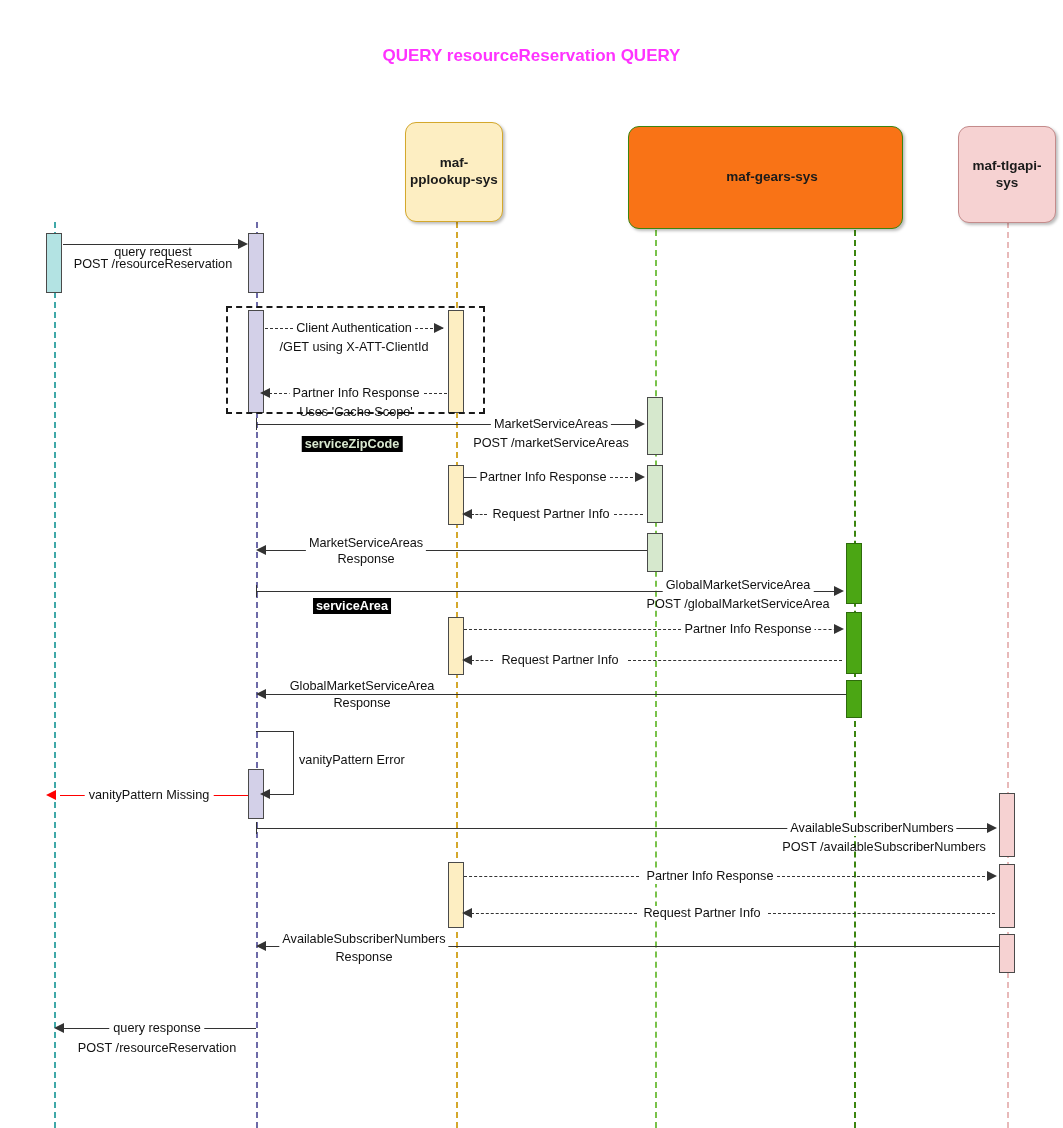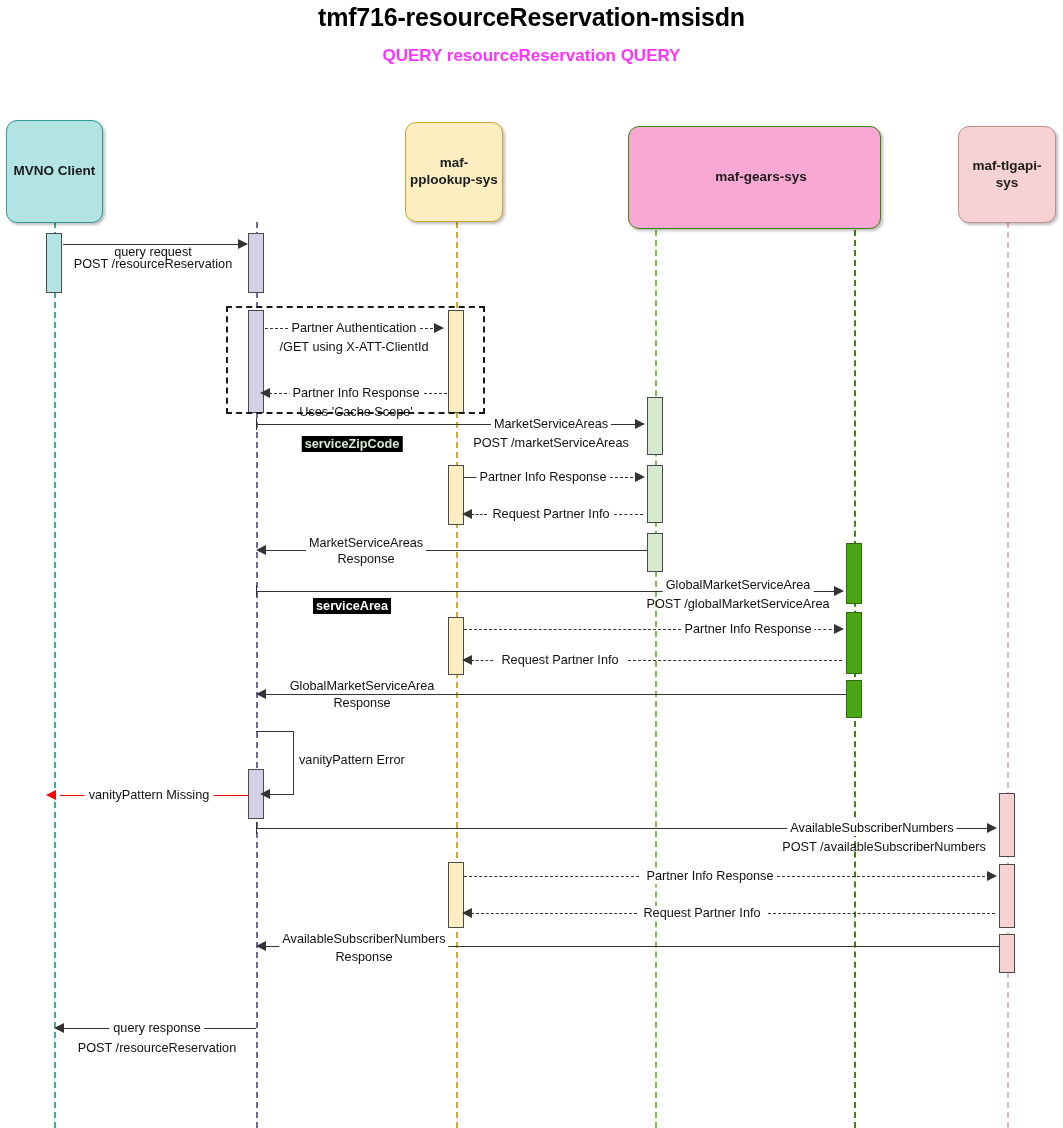--- a/index.html
+++ b/index.html
@@ -41,40 +41,36 @@
 
   .frame{position:absolute;box-sizing:border-box;border:2px dashed #1a1a1a;}
 
   .stub{position:absolute;height:0;border-top:1.3px solid #333;}
 </style>
 </head>
 <body>
 
 <div id="canvas">
 
-  <div class="ttl" id="title">tmf716-resourceReservation-msisdn</div>
   <div class="ttl" id="subtitle">QUERY resourceReservation QUERY</div>
 
   <div class="lifeline" style="left:54px;top:222px;height:906px;border-left-color:#3fa8a8;"></div>
   <div class="lifeline" style="left:256px;top:222px;height:906px;border-left-color:#6d6aa8;"></div>
   <div class="lifeline" style="left:456px;top:222px;height:906px;border-left-color:#d4a82c;"></div>
   <div class="lifeline" style="left:655px;top:230px;height:898px;border-left-color:#79c24a;"></div>
   <div class="lifeline" style="left:854px;top:230px;height:898px;border-left-color:#3c8510;"></div>
   <div class="lifeline" style="left:1007px;top:222px;height:906px;border-left-color:#e8b9b9;"></div>
 
-  <div class="pbox" style="left:6px;top:120px;width:97px;height:103px;background:#b3e3e3;border:1.4px solid #2f9a9a;">
-    <span>MVNO Client</span>
-  </div>
 
 
   <div class="pbox" style="left:405px;top:122px;width:98px;height:100px;background:#fdeec2;border:1.4px solid #d4a82c;">
     <span>maf-pplookup-sys</span>
   </div>
 
-  <div class="pbox" style="left:628px;top:126px;width:253px;height:103px;background:#f9a8d4;border:1.4px solid #3c8510;padding-left:17px;">
+  <div class="pbox" style="left:628px;top:126px;width:275px;height:103px;background:#f97316;border:1.4px solid #3c8510;padding-left:17px;">
     <span>maf-gears-sys</span>
   </div>
 
   <div class="pbox" style="left:958px;top:126px;width:98px;height:97px;background:#f6d2d2;border:1.4px solid #c48b8b;">
     <span>maf-tlgapi-sys</span>
   </div>
 
   <div class="act" style="left:46px;top:233px;height:60px;background:#b3e3e3;"></div>
 
   <div class="act" style="left:248px;top:233px;height:60px;background:#d3d0e8;"></div>
@@ -100,21 +96,21 @@
 
   <div class="frame" style="left:226px;top:306px;width:259px;height:108px;"></div>
 
   <div class="msgline" style="left:63px;top:244px;width:180px;"></div>
   <div class="ah r" style="left:238px;top:238.5px;"></div>
   <div class="lbl c" style="left:153px;top:245px;background:#fff;padding:0 4px;">query request</div>
   <div class="lbl c" style="left:153px;top:257px;">POST /resourceReservation</div>
 
   <div class="msgline dash" style="left:265px;top:328px;width:178px;"></div>
   <div class="ah r" style="left:434px;top:322.5px;"></div>
-  <div class="lbl c" style="left:354px;top:321px;background:#fff;padding:0 3px;">Partner Authentication</div>
+  <div class="lbl c" style="left:354px;top:321px;background:#fff;padding:0 3px;">Client Authentication</div>
   <div class="lbl c" style="left:354px;top:340px;">/GET using X-ATT-ClientId</div>
 
   <div class="msgline dash" style="left:269px;top:393px;width:178px;"></div>
   <div class="ah l" style="left:260px;top:387.5px;"></div>
   <div class="lbl c" style="left:356px;top:386px;background:#fff;padding:0 3px;">Partner Info Response</div>
   <div class="lbl c" style="left:356px;top:405px;">Uses 'Cache Scope'</div>
 
   <div class="msgline" style="left:256px;top:424px;width:387px;"></div>
   <div class="vline" style="left:256px;top:418px;height:12px;"></div>
   <div class="ah r" style="left:635px;top:418.5px;"></div>

